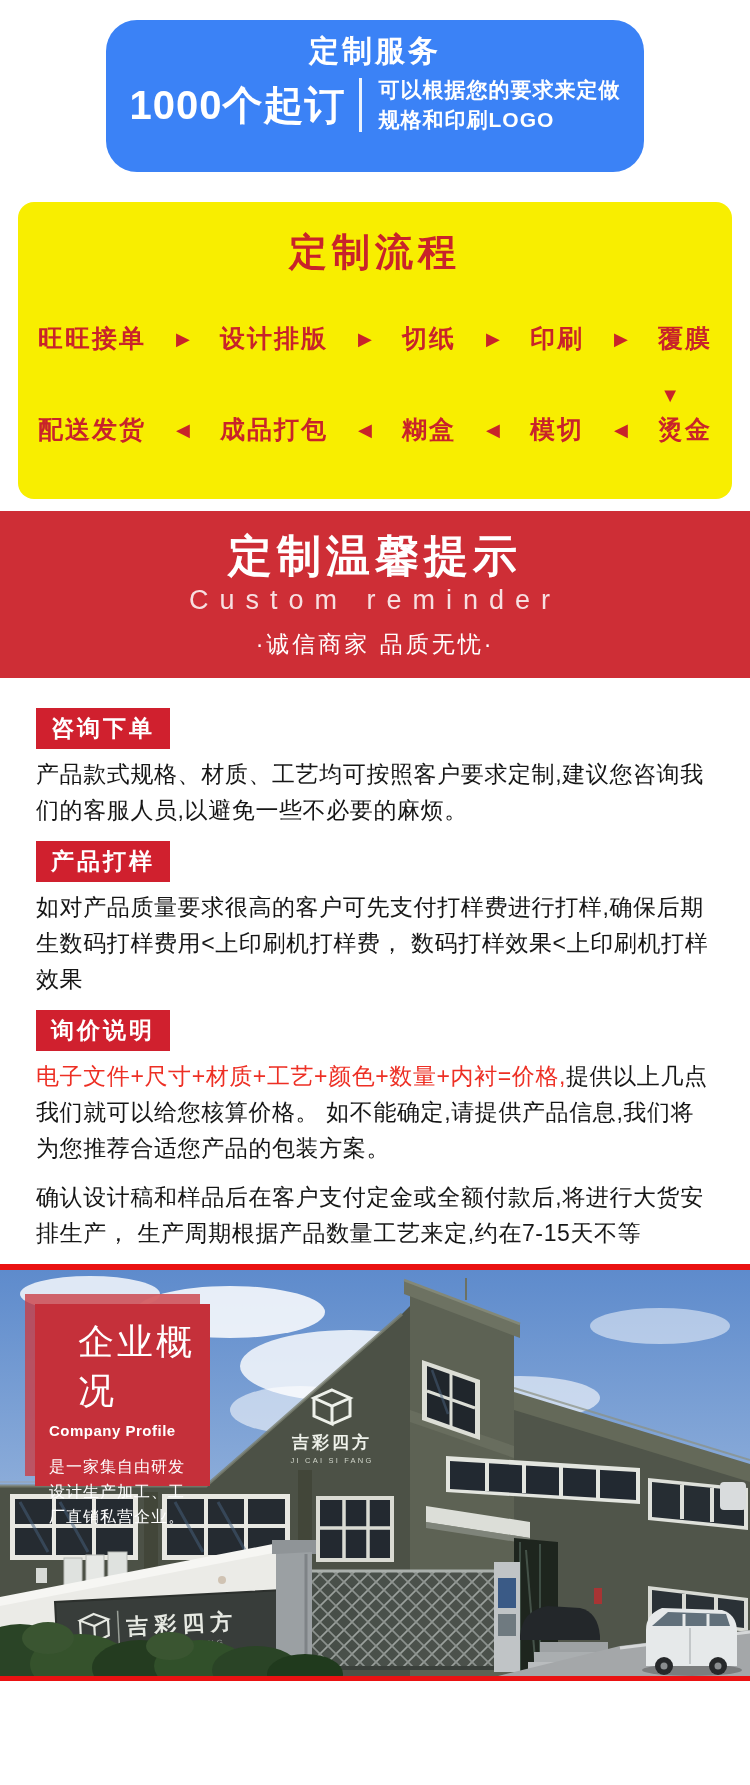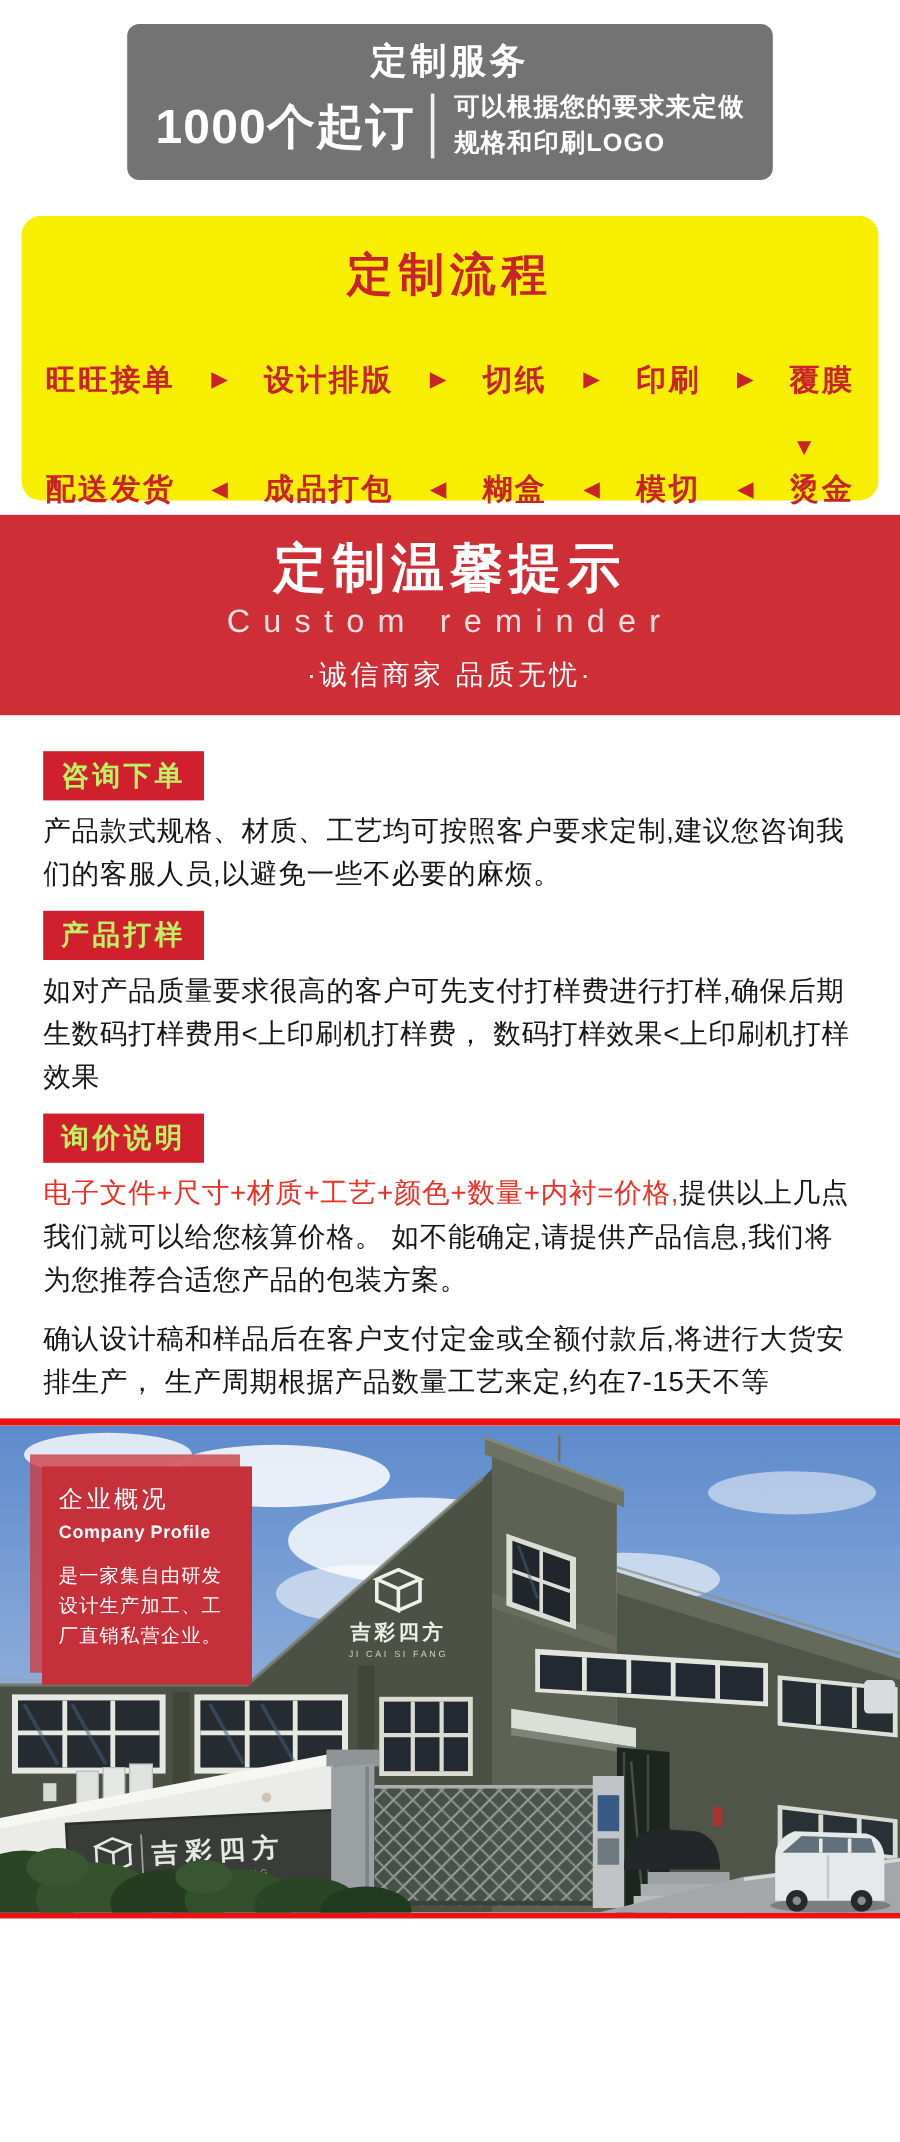--- a/index.html
+++ b/index.html
@@ -1,54 +1,54 @@
 <!DOCTYPE html>
 <html><head>
 <meta charset="utf-8">
 <style>
   html,body{margin:0;padding:0;background:#ffffff;}
   body{font-family:"Liberation Sans","DejaVu Sans",sans-serif;}
   .page{width:750px;margin:0 auto;background:#fff;overflow:hidden;}
 
   
-  .banner{width:538px;height:130px;margin:20px auto 0;background:#737373;border-radius:10px;color:#fff;}
+  .banner{width:538px;height:152px;margin:20px auto 0;background:#3b82f6;border-radius:31px;color:#fff;}
   .banner-title{text-align:center;padding-top:11px;font-size:30px;font-weight:600;letter-spacing:3px;}
   .banner-row{display:flex;justify-content:center;align-items:center;margin-top:3px;}
   .banner-moq{font-size:40px;font-weight:700;letter-spacing:1px;}
   .banner-divider{width:3px;height:54px;background:#fff;opacity:.9;margin:0 16px 0 14px;}
   .banner-desc{font-size:21px;font-weight:700;line-height:30px;text-align:left;letter-spacing:1px;}
 
   
-  .process{width:714px;height:237px;margin:30px auto 0;background:#f8ee00;border-radius:16px;position:relative;}
+  .process{width:714px;height:297px;margin:30px auto 0;background:#f8ee00;border-radius:16px;position:relative;}
   .process-title{text-align:center;padding-top:26px;font-size:38px;font-weight:700;color:#c8232a;letter-spacing:5px;line-height:48px;}
   .process-row{display:flex;justify-content:space-between;align-items:center;padding:0 20px;color:#c8232a;font-weight:700;font-size:25px;letter-spacing:2px;}
   .process-row.row1{margin-top:46px;}
   .process-row.row2{margin-top:58px;}
   .flow-arrow{font-size:18px;letter-spacing:0;}
   .process-down{position:absolute;top:182px;right:52px;color:#c8232a;font-size:20px;}
 
   
   .reminder{margin-top:12px;height:167px;background:#ce2e36;color:#fff;text-align:center;}
   .reminder-title{padding-top:22px;font-size:44px;font-weight:600;letter-spacing:5px;line-height:46px;}
   .reminder-sub{margin-top:6px;font-size:27px;letter-spacing:11px;opacity:.85;}
   .reminder-tag{margin-top:13px;font-size:23px;letter-spacing:3px;}
 
   
   .notices{padding:30px 36px 0;}
   .section{margin-bottom:13px;}
-  .n-label{display:inline-block;background:#d0202e;color:#bef264;font-size:23px;font-weight:600;letter-spacing:3px;padding:5px 15px;}
+  .n-label{display:inline-block;background:#d0202e;color:#ffffff;font-size:23px;font-weight:600;letter-spacing:3px;padding:5px 15px;}
   .n-text{margin:7px 0 0;font-size:23px;line-height:36px;color:#161616;letter-spacing:.6px;}
   .red{color:#ed2f24;}
 
   
   .photo{position:relative;height:417px;border-top:6px solid #ea1212;border-bottom:5px solid #ea1212;box-sizing:border-box;overflow:hidden;}
   .photo svg{position:absolute;left:0;top:0;display:block;}
   .profile-back{position:absolute;left:25px;top:24px;width:175px;height:182px;background:rgba(202,60,66,.78);}
   .profile-box{position:absolute;left:35px;top:34px;width:175px;height:182px;background:#c5303a;color:#fff;box-sizing:border-box;padding:14px 14px 0;}
-  .profile-title{font-size:20px;letter-spacing:3px;}
+  .profile-title{font-size:36px;letter-spacing:3px;margin-left:29px;}
   .profile-sub{margin-top:6px;font-size:15px;font-weight:700;letter-spacing:.5px;}
   .profile-desc{margin-top:15px;font-size:16px;line-height:25px;letter-spacing:1px;}
 </style>
 </head>
 <body>
 
 <div class="page">
 
   <div class="banner">
     <div class="banner-title">定制服务</div>

